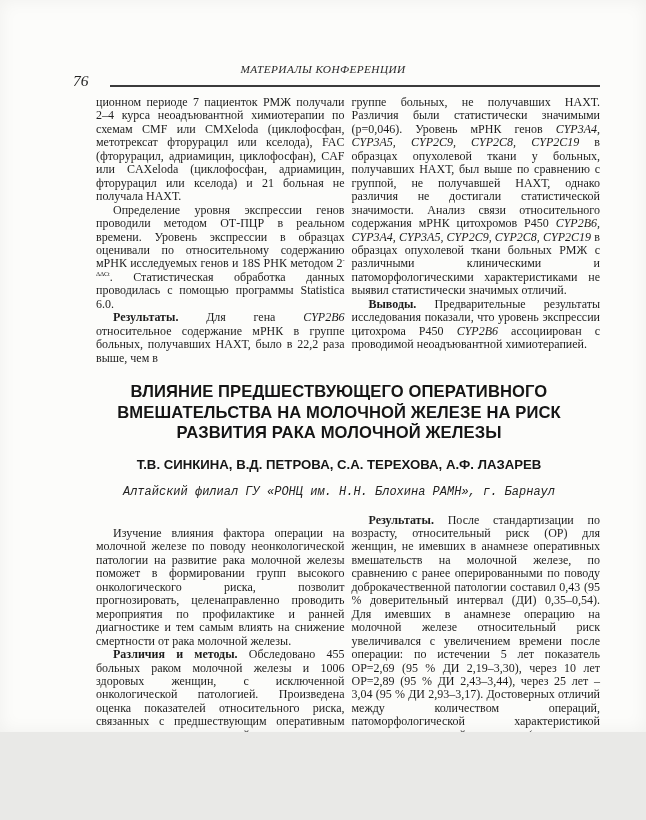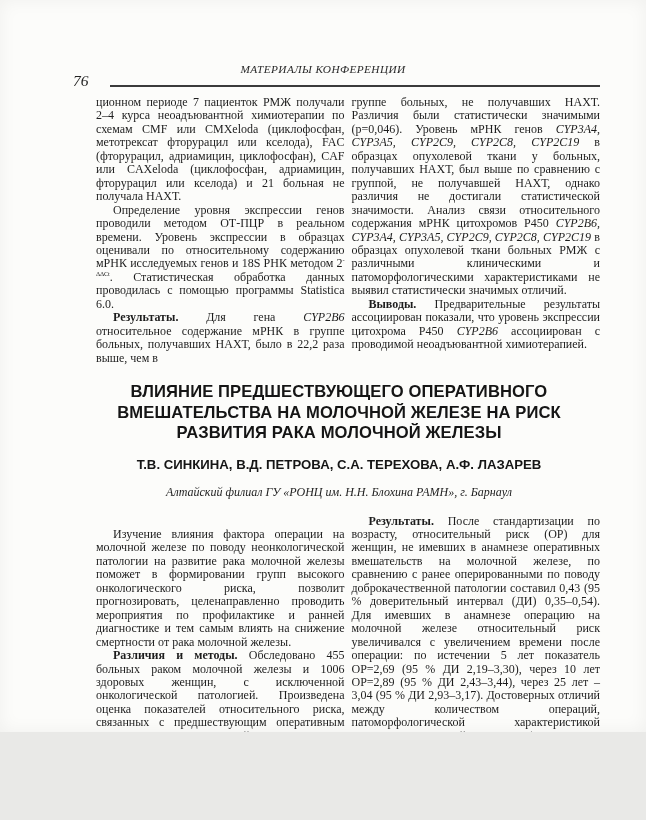--- a/index.html
+++ b/index.html
@@ -42,21 +42,21 @@
   .title-block {
     margin-top: 17px; text-align: center;
     font-family: "Liberation Sans", sans-serif;
   }
   .article-title {
     font-weight: bold; font-size: 16.6px; line-height: 20.5px;
     color: #151515; max-width: 512px; margin: 0 auto; letter-spacing: 0.1px;
   }
   .authors { margin-top: 13px; font-weight: bold; font-size: 13.2px; color: #151515; }
   .affiliation {
-    margin-top: 13px; font-family: Liberation Serif, serif;
+    margin-top: 13px; font-family: Liberation Mono, monospace;
     font-style: italic; font-size: 12px; color: #222;
   }
   .cols2 { margin-top: 15px; align-items: center; }
   .footer {
     position: absolute; left: 79px; top: 758px;
     font-size: 10.8px; letter-spacing: 0.2px; color: #2a2a2a;
   }
 </style>
 </head>
 <body>
@@ -70,21 +70,21 @@
   <div class="content">
 
     <div class="cols">
       <div class="col">
         <p class="body-p"><span>ционном периоде 7 пациенток РМЖ получали 2–4 курса неоадъювантной химиотерапии по схемам CMF или CMXeloda (циклофосфан, метотрексат фторурацил или кселода), FAC (фторурацил, адриамицин, циклофосфан), CAF или CAXeloda (циклофосфан, адриамицин, фторурацил или кселода) и 21 больная не получала НАХТ.</span></p>
         <p class="body-p indent"><span>Определение уровня экспрессии генов проводили методом ОТ-ПЦР в реальном времени. Уровень экспрессии в образцах оценивали по относительному содержанию мРНК исследуемых генов и 18S РНК методом 2</span><sup>-ΔΔCt</sup><span>. Статистическая обработка данных проводилась с помощью программы Statistica 6.0.</span></p>
         <p class="body-p indent"><b>Результаты.</b><span> Для гена </span><i>CYP2B6</i><span> относительное содержание мРНК в группе больных, получавших НАХТ, было в 22,2 раза выше, чем в</span></p>
       </div>
       <div class="col">
         <p class="body-p"><span>группе больных, не получавших НАХТ. Различия были статистически значимыми (р=0,046). Уровень мРНК генов </span><i>CYP3A4, CYP3A5, CYP2C9, CYP2C8, CYP2C19</i><span> в образцах опухолевой ткани у больных, получавших НАХТ, был выше по сравнению с группой, не получавшей НАХТ, однако различия не достигали статистической значимости. Анализ связи относительного содержания мРНК цитохромов Р450 </span><i>CYP2B6, CYP3A4, CYP3A5, CYP2C9, CYP2C8, CYP2C19</i><span> в образцах опухолевой ткани больных РМЖ с различными клиническими и патоморфологическими характеристиками не выявил статистически значимых отличий.</span></p>
-        <p class="body-p indent"><b>Выводы.</b><span> Предварительные результаты ассоциирован показали, что уровень экспрессии цитохрома Р450 </span><i>CYP2B6</i><span> ассоциирован с проводимой неоадъювантной химиотерапией.</span></p>
+        <p class="body-p indent"><b>Выводы.</b><span> Предварительные результаты исследования показали, что уровень экспрессии цитохрома Р450 </span><i>CYP2B6</i><span> ассоциирован с проводимой неоадъювантной химиотерапией.</span></p>
       </div>
     </div>
 
     <div class="title-block">
       <h1 class="article-title">ВЛИЯНИЕ ПРЕДШЕСТВУЮЩЕГО ОПЕРАТИВНОГО ВМЕШАТЕЛЬСТВА НА МОЛОЧНОЙ ЖЕЛЕЗЕ НА РИСК РАЗВИТИЯ РАКА МОЛОЧНОЙ ЖЕЛЕЗЫ</h1>
       <div class="authors">Т.В. СИНКИНА, В.Д. ПЕТРОВА, С.А. ТЕРЕХОВА, А.Ф. ЛАЗАРЕВ</div>
       <div class="affiliation">Алтайский филиал ГУ «РОНЦ им. Н.Н. Блохина РАМН», г. Барнаул</div>
     </div>
 
     <div class="cols cols2">

